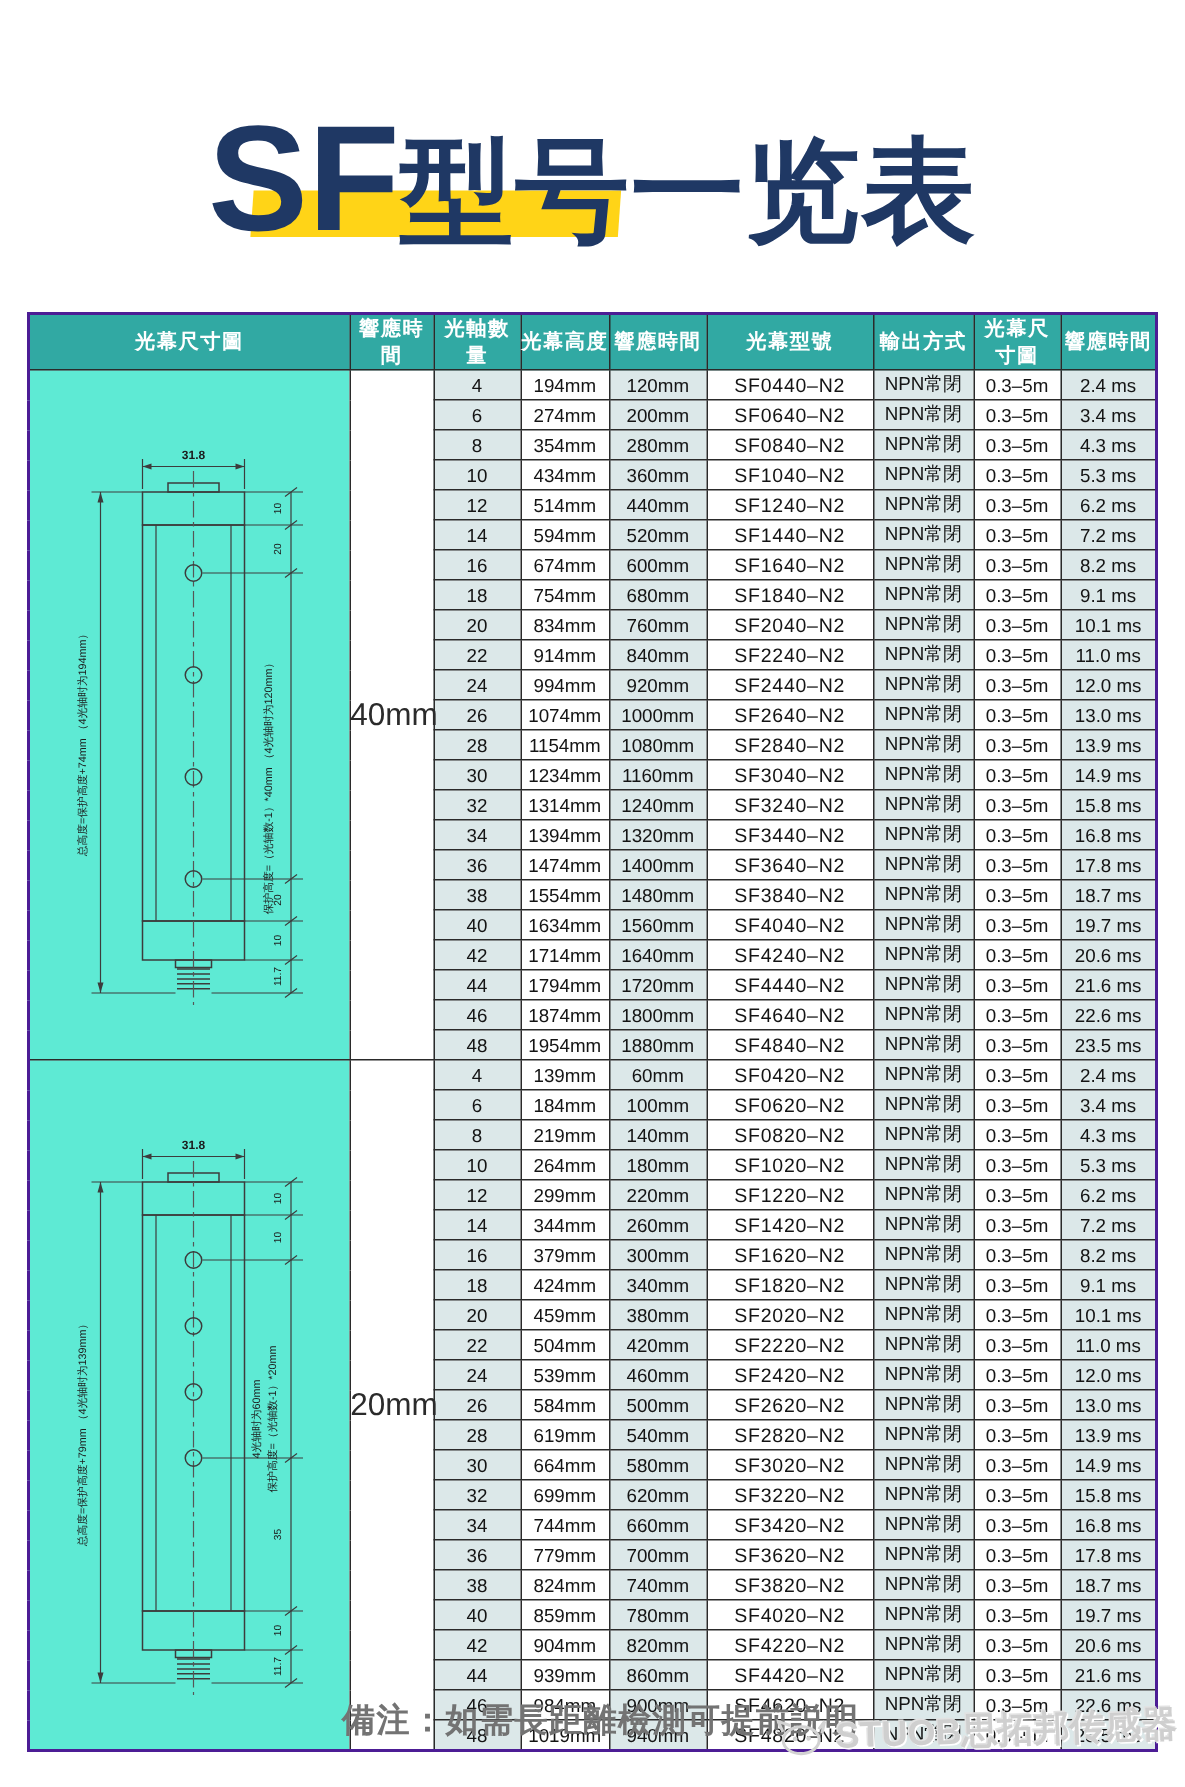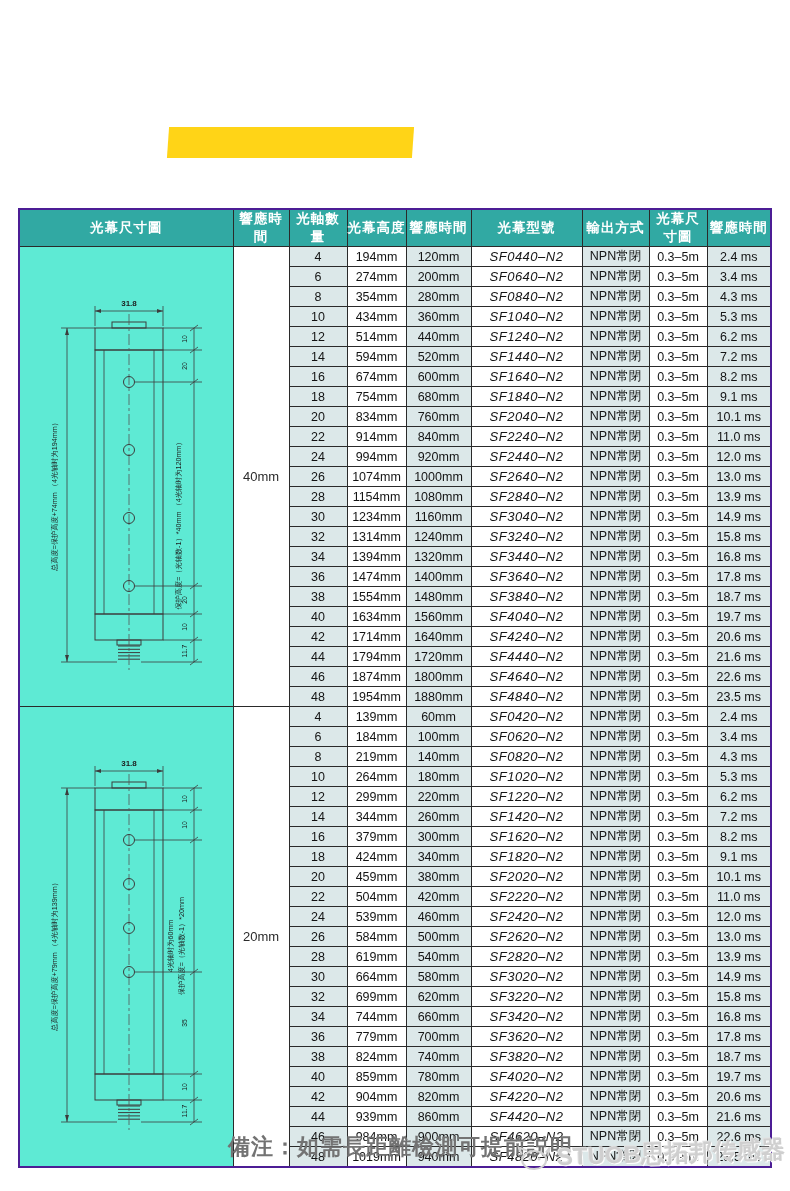--- a/index.html
+++ b/index.html
@@ -28,22 +28,22 @@
     background:#31A9A3;color:#ffffff;font-size:13.5px;font-weight:bold;
     height:26px;border:1px solid #2a2a2a;padding:0;letter-spacing:1px;
   }
   .spec-table td{
     border:1px solid #2a2a2a;text-align:center;vertical-align:middle;
     font-size:12.5px;color:#141414;padding:0;height:19px;background:#ffffff;
     white-space:nowrap;
   }
   .spec-table td.stripe{background:#DCE8E9;}
   .spec-table td.diagram-cell{background:#5eead4;vertical-align:middle;}
-  .spec-table td.spacing-cell{font-size:13px;color:#2b2b2b;background:#ffffff;}
-  .spec-table td.c-model{font-size:13px;letter-spacing:0.5px;font-style:italic;}
+  .spec-table td.spacing-cell{font-size:21px;color:#2b2b2b;background:#ffffff;}
+  .spec-table td.c-model{font-size:13px;letter-spacing:0.5px;}
   
   .diagram-svg{display:block;margin:0 auto;}
   .diagram-svg .dl{stroke:#3c3c3c;stroke-width:1;fill:none;}
   .diagram-svg .dt{stroke:#3c3c3c;stroke-width:0.8;fill:none;}
   .diagram-svg .dr{stroke:#3c3c3c;stroke-width:1;fill:none;}
   .diagram-svg .dcl{stroke:#565656;stroke-width:0.8;stroke-dasharray:11 3 3 3;fill:none;}
   .diagram-svg .arw{fill:#3c3c3c;stroke:none;}
   .diagram-svg text{fill:#1c1c1c;}
   .diagram-svg .dtx{font-size:8px;font-weight:bold;}
   .diagram-svg .dtv{font-size:6.8px;}
@@ -59,20 +59,21 @@
     text-shadow:1px 1px 0 #ffffff, -1px -1px 0 #e2e2e2;white-space:nowrap;
   }
 </style>
 </head>
 <body>
 
 <div class="page">
 
   <div class="title-wrap">
     <div class="title-highlight"></div>
+    <h1 class="page-title"><span class="sf">SF</span><span>型号一览表</span></h1>
   </div>
 
   <table class="spec-table">
     <colgroup>
       <col style="width:214px">
         <col style="width:56px">
         <col style="width:58px">
       <col style="width:59px">
         <col style="width:65px">
         <col style="width:111px">

